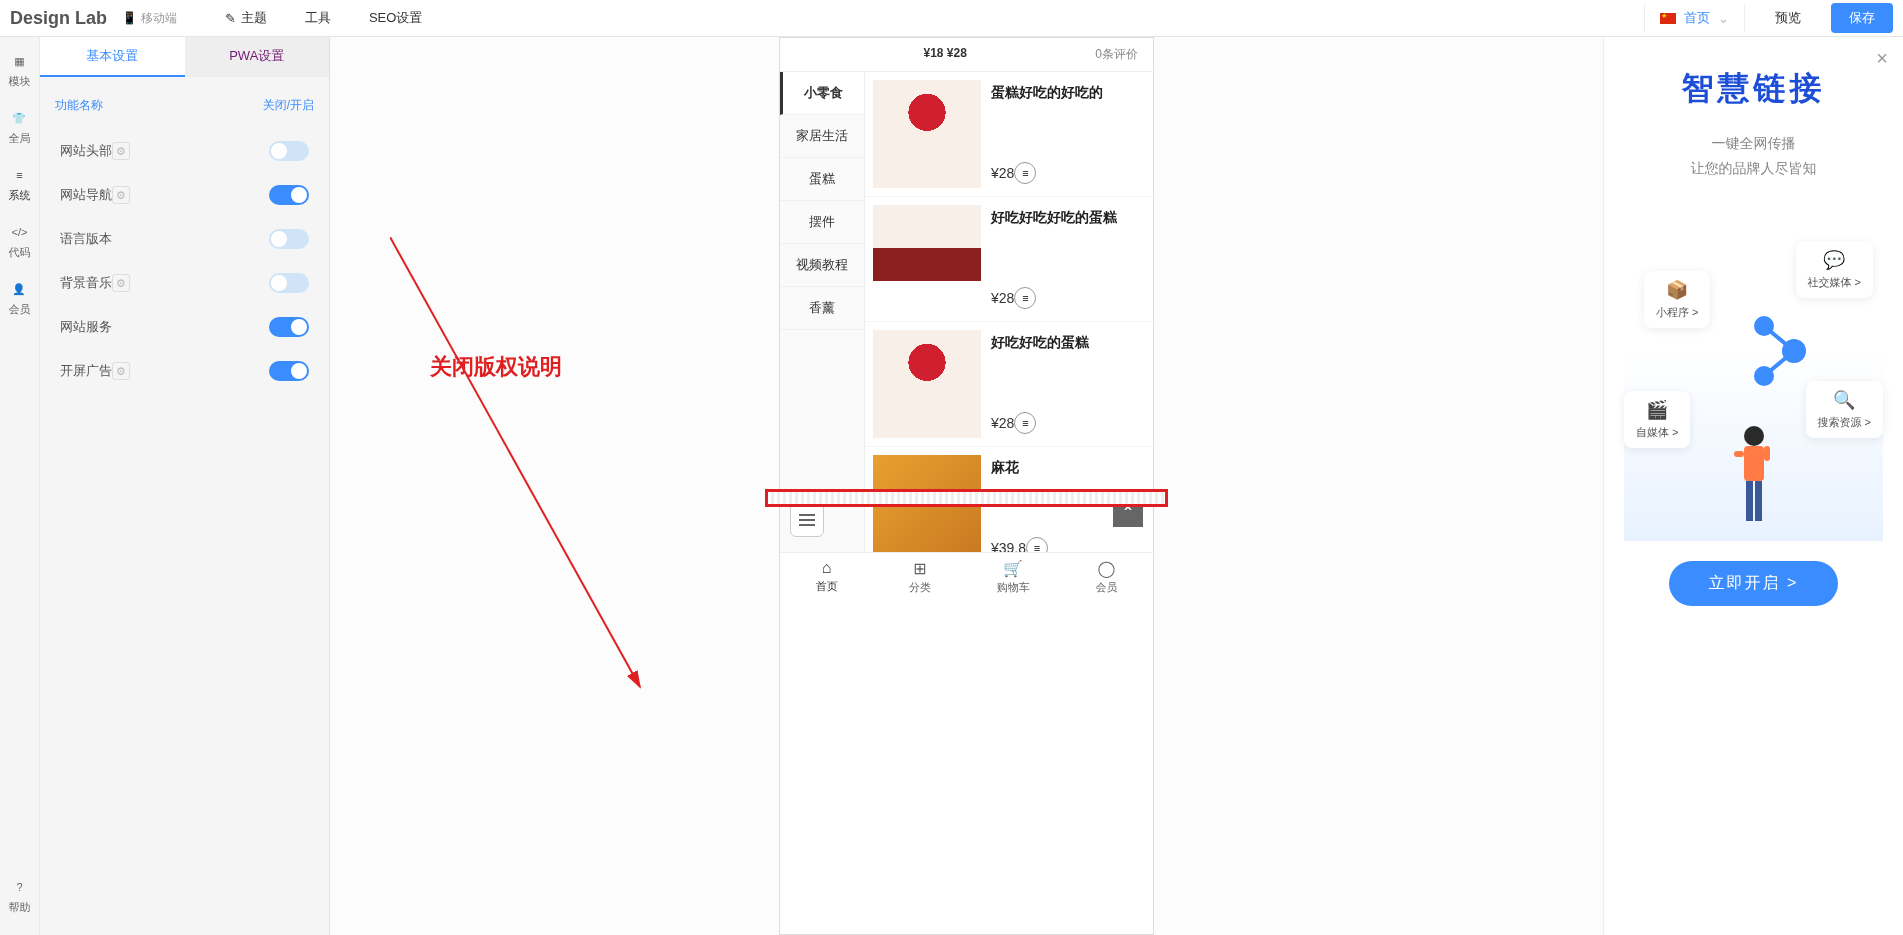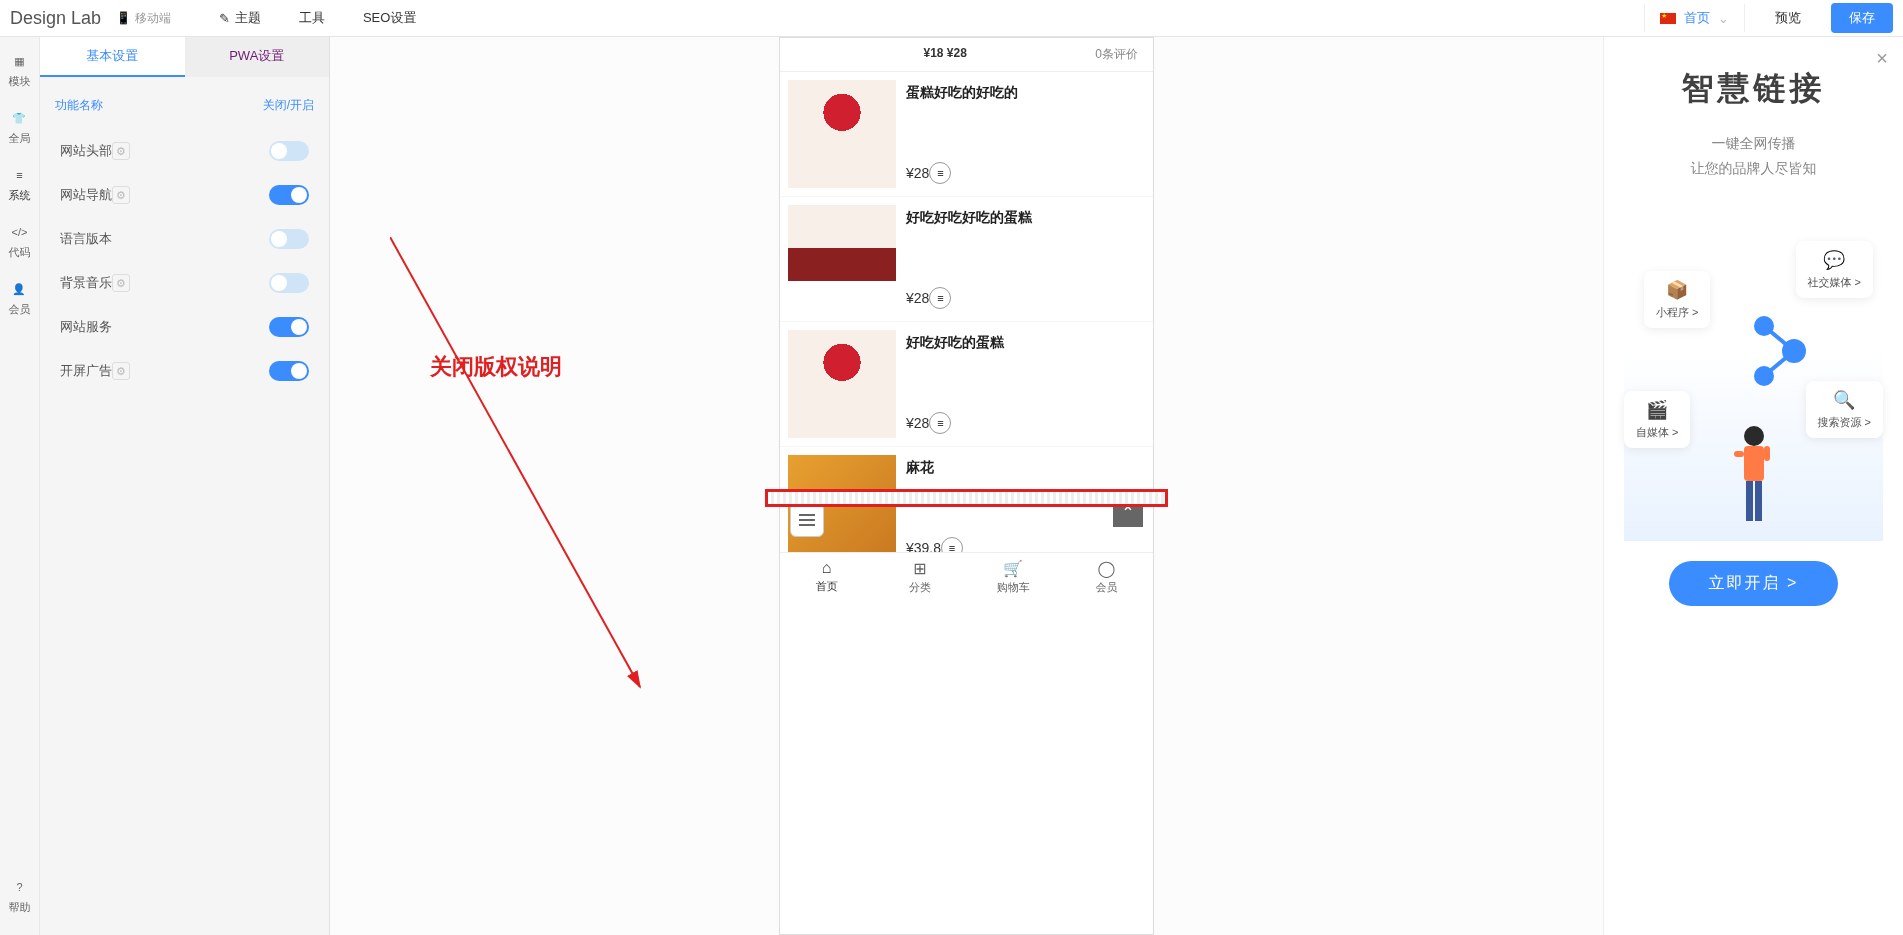--- a/index.html
+++ b/index.html
@@ -1,18 +1,18 @@
 <!DOCTYPE html>
 <html><head>
 <meta charset="utf-8">
 <style>
 *{margin:0;padding:0;box-sizing:border-box;font-family:-apple-system,"PingFang SC","Microsoft YaHei",sans-serif}
 body{background:#fff;overflow:hidden}
 .top-bar{height:37px;display:flex;align-items:center;border-bottom:1px solid #e5e5e5;padding:0 10px}
-.logo{font-size:18px;color:#555;font-weight:400;margin-right:15px}
+.logo{font-size:18px;color:#555;font-weight:700;margin-right:15px}
 .mobile-tag{font-size:12px;color:#999;display:flex;align-items:center;gap:4px}
 .top-nav{display:flex;margin-left:30px;gap:2px}
 .top-nav-item{padding:8px 18px;font-size:13px;color:#333;cursor:pointer;display:flex;align-items:center;gap:5px}
 .top-right{margin-left:auto;display:flex;align-items:center;gap:15px}
 .page-selector{display:flex;align-items:center;gap:8px;padding:5px 15px;border-left:1px solid #eee;border-right:1px solid #eee;font-size:13px;color:#3b8cff}
 .flag{width:16px;height:11px;background:linear-gradient(#de2910,#de2910);position:relative;display:inline-block}
 .flag::after{content:"★";position:absolute;color:#ffde00;font-size:7px;left:1px;top:-1px}
 .preview{font-size:13px;color:#333;padding:5px 15px}
 .save-btn{background:#3b8cff;color:#fff;padding:6px 18px;border-radius:4px;font-size:13px;border:none;cursor:pointer}
 .workspace{display:flex;height:calc(100vh - 37px)}
@@ -62,21 +62,21 @@
 .hamburger{position:absolute;left:10px;bottom:15px;width:34px;height:34px;border:1px solid #ccc;border-radius:6px;display:flex;align-items:center;justify-content:center;background:#fff;flex-direction:column;gap:3px}
 .hamburger span{width:16px;height:2px;background:#666}
 .scroll-top{position:absolute;right:10px;bottom:25px;width:30px;height:30px;background:#666;display:flex;align-items:center;justify-content:center;color:#fff}
 .red-bar{position:absolute;bottom:45px;left:-15px;right:-15px;height:18px;border:3px solid #e02020;background:repeating-linear-gradient(90deg,#fff,#fff 3px,#eee 3px,#eee 6px)}
 .phone-tabbar{display:flex;border-top:1px solid #eee;padding:6px 0;background:#fff;position:relative;z-index:2}
 .tab-item{flex:1;display:flex;flex-direction:column;align-items:center;gap:2px;font-size:11px;color:#666}
 .tab-item.active{color:#333}
 .tab-icon{font-size:16px}
 .right-panel{width:300px;background:#fff;border-left:1px solid #eee;padding:30px 20px;text-align:center;position:relative}
 .close-x{position:absolute;top:10px;right:15px;font-size:20px;color:#999;cursor:pointer}
-.right-title{font-size:32px;color:#404040;font-weight:bold;letter-spacing:4px;margin-bottom:20px}
+.right-title{font-size:32px;color:#1d4ed8;font-weight:bold;letter-spacing:4px;margin-bottom:20px}
 .right-sub{font-size:14px;color:#888;line-height:1.8;margin-bottom:40px}
 .right-graphic{height:320px;position:relative;background:linear-gradient(#fff 40%,#e8f2ff)}
 .graphic-card{position:absolute;background:#fff;border-radius:8px;padding:8px 12px;font-size:11px;color:#555;box-shadow:0 2px 10px rgba(0,0,0,.08);display:flex;flex-direction:column;align-items:center;gap:4px}
 .graphic-card .g-icon{font-size:18px}
 .person{position:absolute;left:50%;bottom:10px;transform:translateX(-50%);width:50px;height:110px}
 .cta-btn{background:#3b8cff;color:#fff;border:none;padding:12px 40px;border-radius:25px;font-size:16px;cursor:pointer;margin-top:20px;letter-spacing:2px}
 .cake-img{background:linear-gradient(180deg,#f8f0e8 40%,#8b2020 40%,#8b2020 70%,#fff 70%)}
 .waffle-img{background:linear-gradient(135deg,#e8a030,#c87820)}
 .cupcake-img{background:radial-gradient(circle at 50% 30%,#d02030 20%,#f8f0e8 20%)}
 </style>
@@ -207,20 +207,28 @@
       <line x1="0" y1="0" x2="250" y2="450" stroke="#e02020" stroke-width="2" marker-end="url(#ah)"></line>
     </svg>
 
     <div class="phone">
       <div class="phone-top">
         <span></span>
         <span style="font-weight:bold;color:#333">¥18 ¥28</span>
         <span>0条评价</span>
       </div>
       <div class="phone-content">
+        <div class="phone-sidebar" id="cat-list">
+            <div class="cat-item active">小零食</div>
+            <div class="cat-item">家居生活</div>
+            <div class="cat-item">蛋糕</div>
+            <div class="cat-item">摆件</div>
+            <div class="cat-item">视频教程</div>
+            <div class="cat-item">香薰</div>
+          </div>
         <div class="product-list" id="prod-list">
             <div class="product">
               <div class="product-img cupcake-img"></div>
               <div class="product-info">
                 <div class="product-name">蛋糕好吃的好吃的</div>
                 <div class="product-bottom">
                   <span class="product-price">¥28</span>
                   <span class="cart-icon">≡</span>
                 </div>
               </div>

